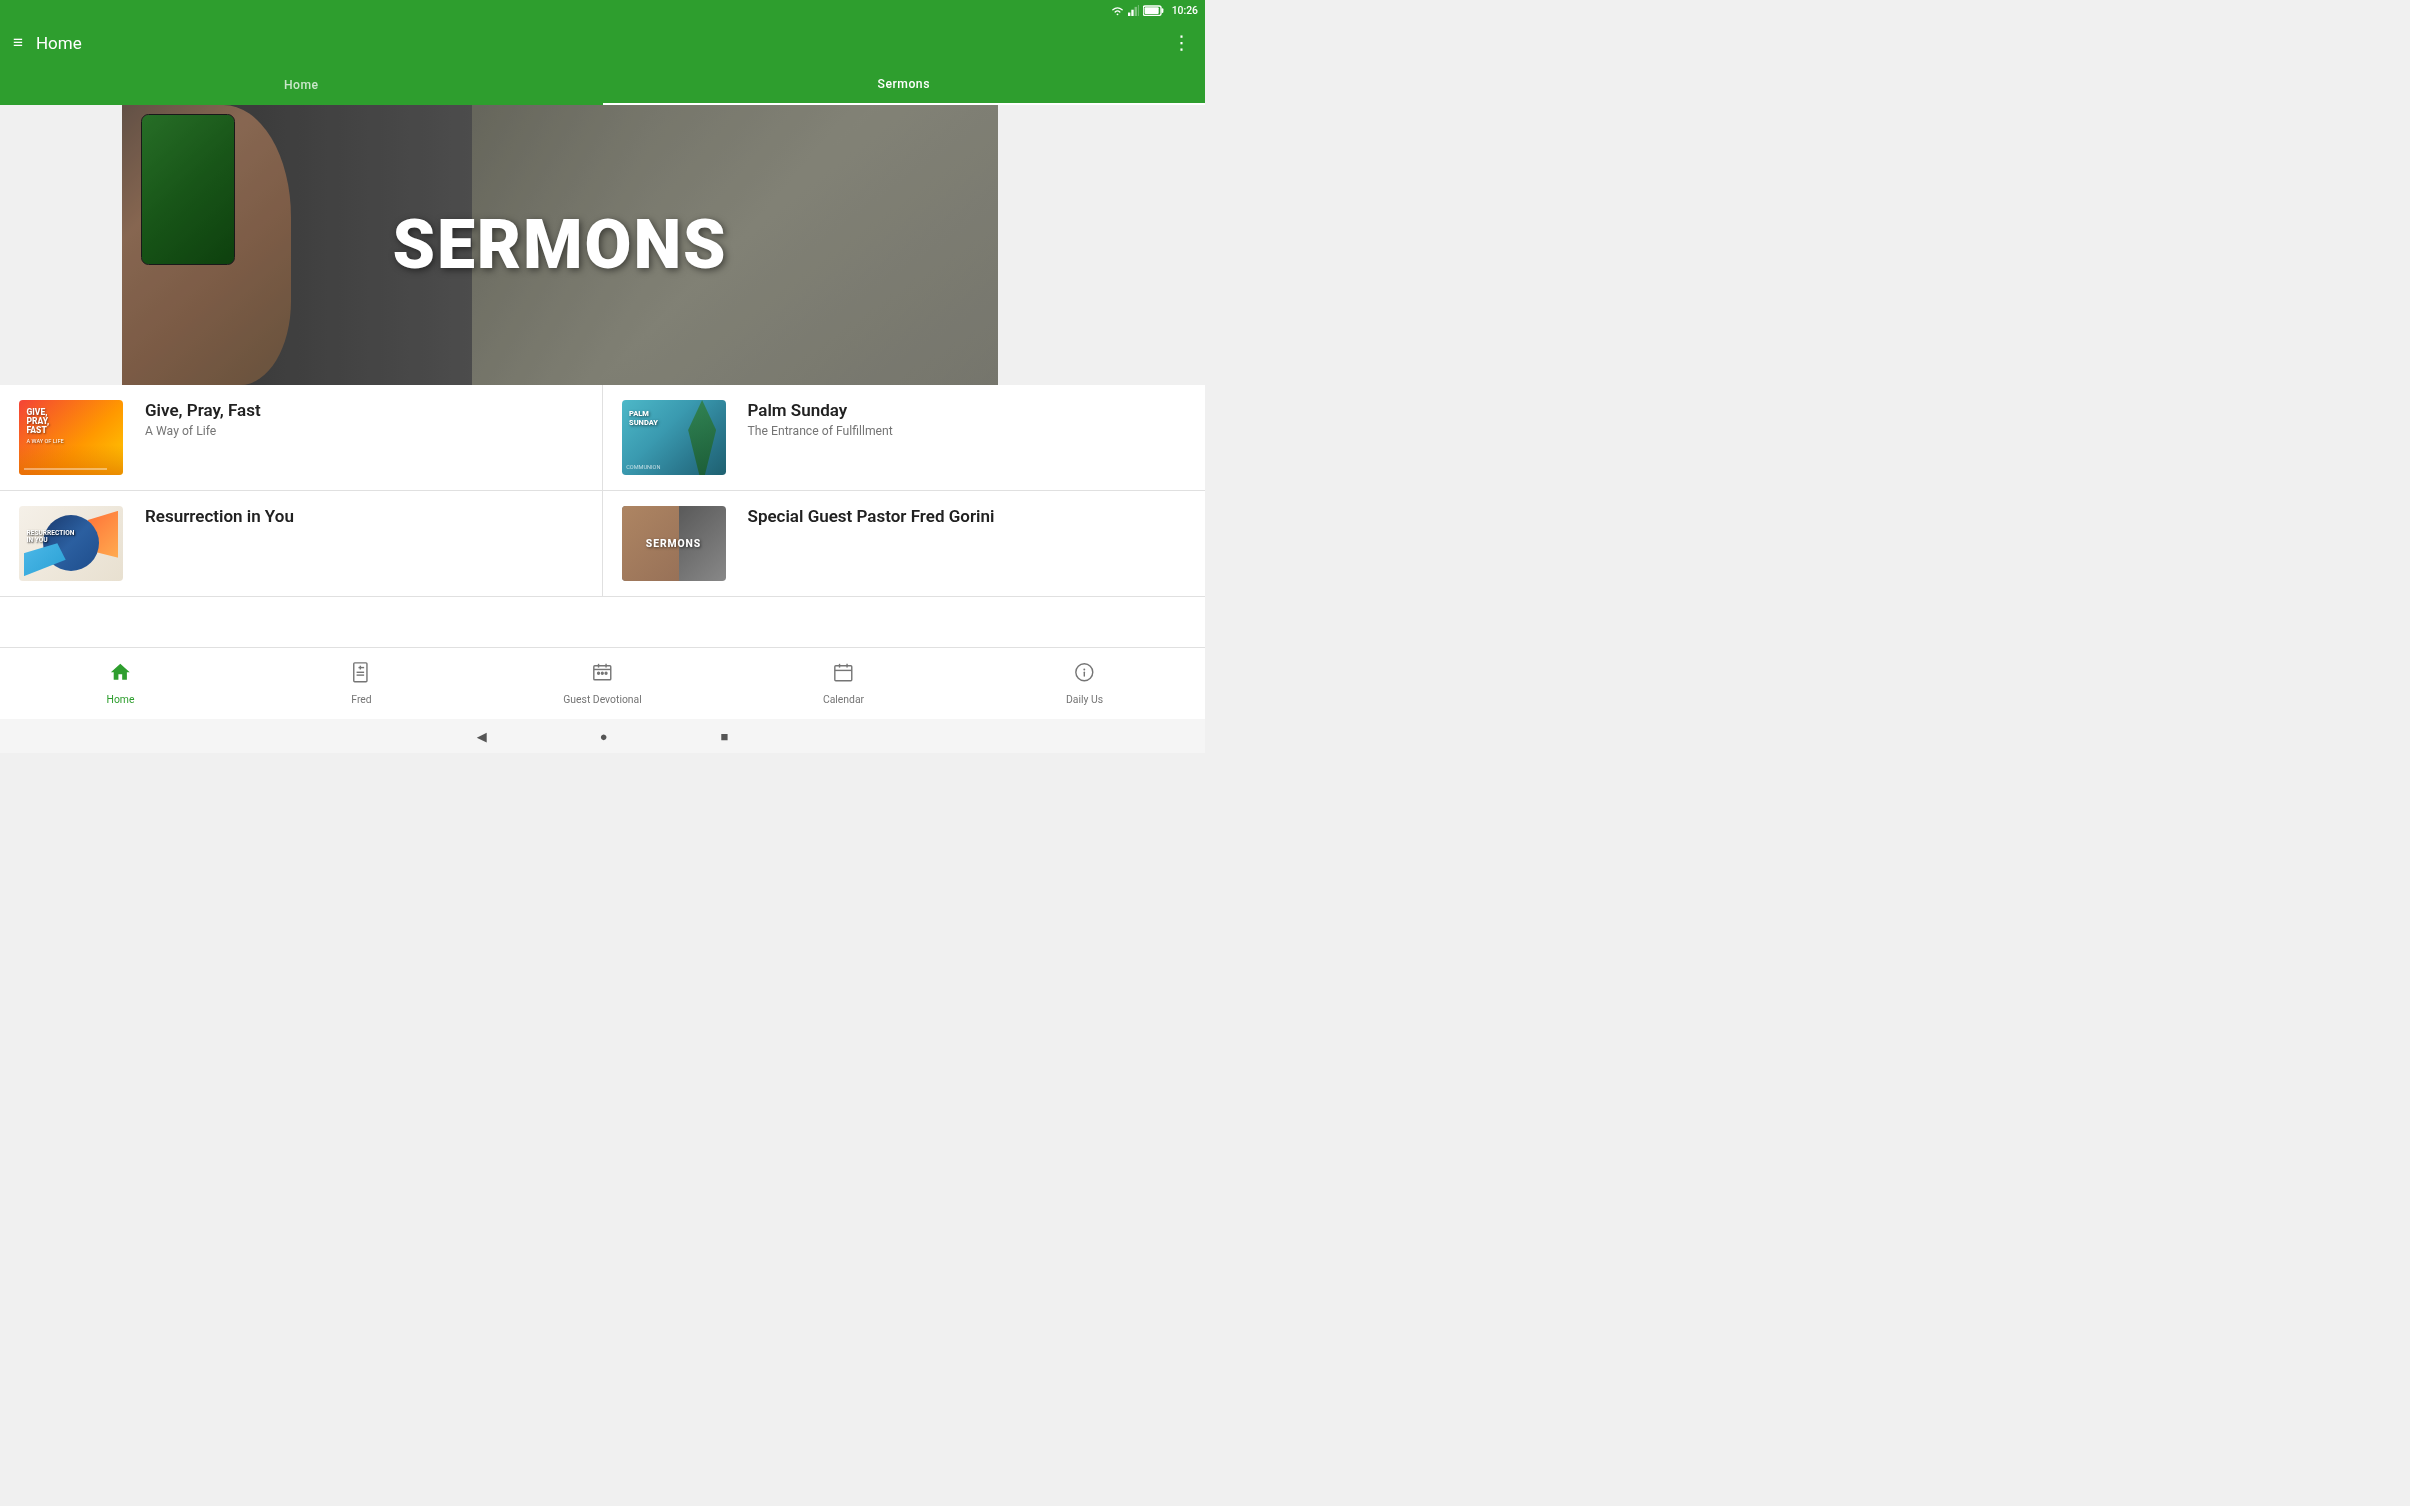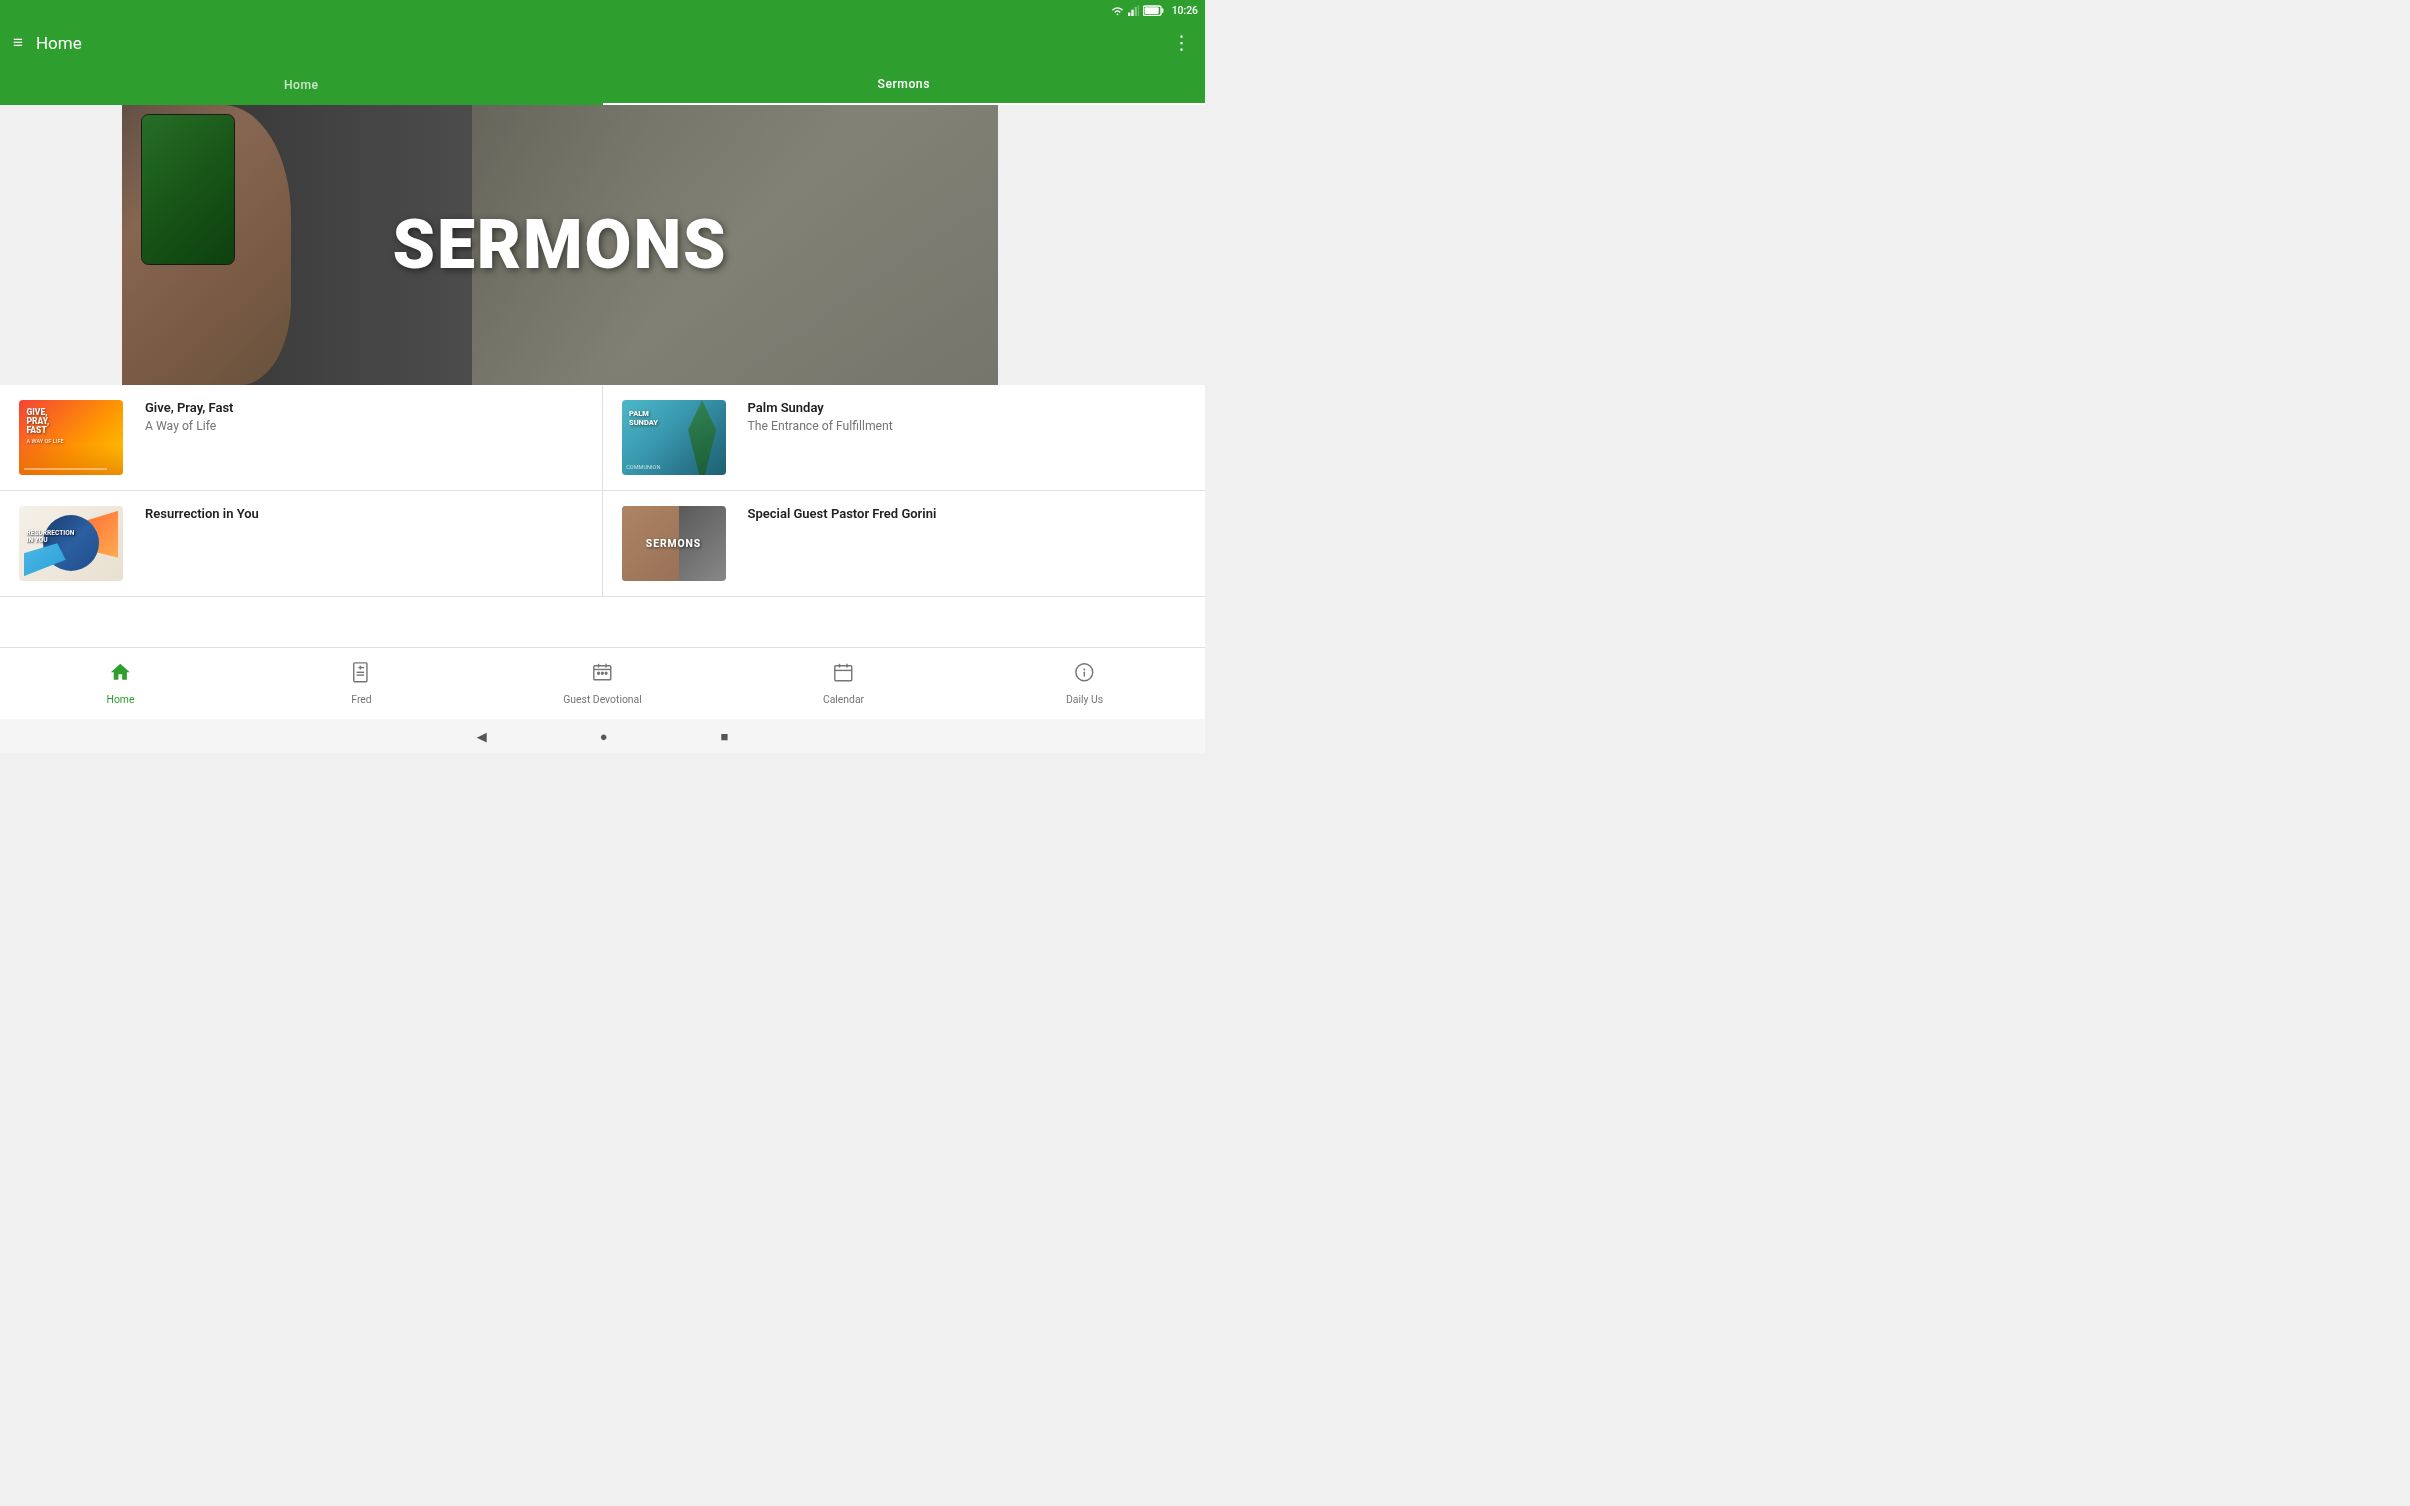--- a/index.html
+++ b/index.html
@@ -323,21 +323,21 @@
       text-shadow: 0.9px 0.9px 2.8px rgba(0,0,0,0.6);
       position: relative;
       z-index: 2;
     }
 
     .sermon-info {
       flex: 1;
     }
 
     .sermon-title {
-      font-size: 13px;
+      font-size: 17px;
       font-weight: 600;
       color: #212121;
       margin-bottom: 3.8px;
     }
 
     .sermon-subtitle {
       font-size: 12.2px;
       color: #757575;
     }
 

